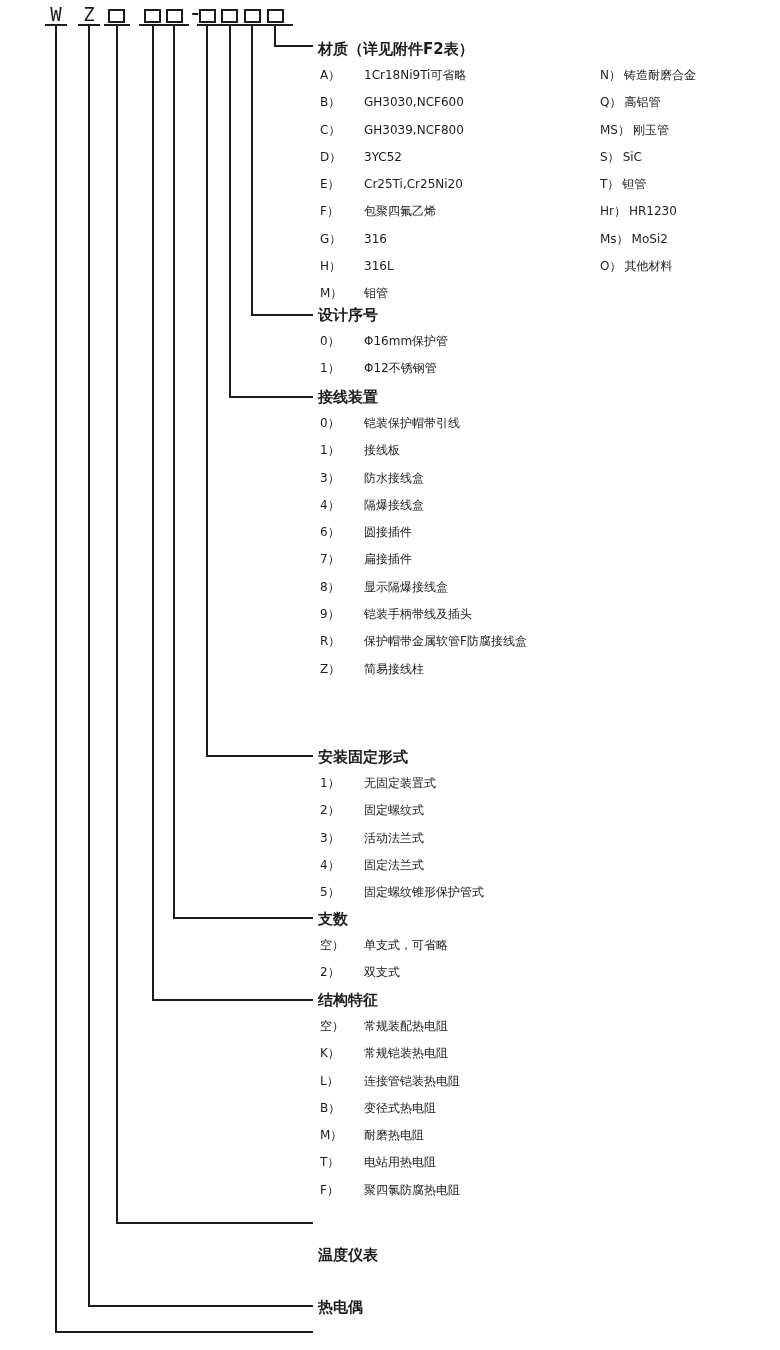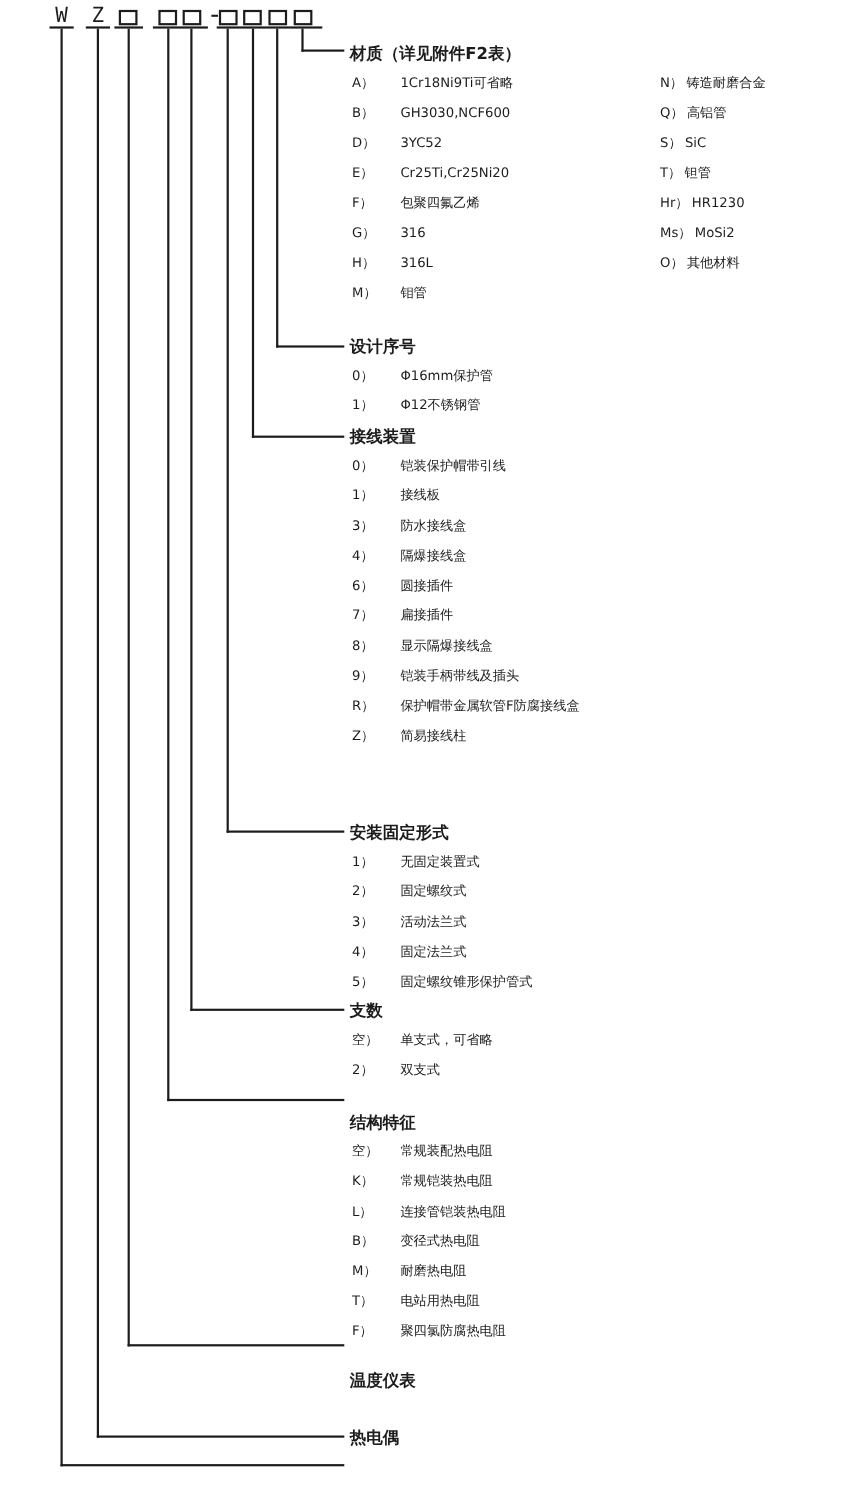--- a/index.html
+++ b/index.html
@@ -58,20 +58,24 @@
     <div class="sec-title">材质（详见附件F2表）</div>
     <div class="row">
       <span class="code">A）</span><span>1Cr18Ni9Ti可省略</span>
       <span class="rcol"><span class="code">N）</span><span>铸造耐磨合金</span></span>
     </div>
     <div class="row">
       <span class="code">B）</span><span>GH3030,NCF600</span>
       <span class="rcol"><span class="code">Q）</span><span>高铝管</span></span>
     </div>
     <div class="row">
+      <span class="code">C）</span><span>GH3039,NCF800</span>
+      <span class="rcol"><span class="code">MS）</span><span>刚玉管</span></span>
+    </div>
+    <div class="row">
       <span class="code">D）</span><span>3YC52</span>
       <span class="rcol"><span class="code">S）</span><span>SiC</span></span>
     </div>
     <div class="row">
       <span class="code">E）</span><span>Cr25Ti,Cr25Ni20</span>
       <span class="rcol"><span class="code">T）</span><span>钽管</span></span>
     </div>
     <div class="row">
       <span class="code">F）</span><span>包聚四氟乙烯</span>
       <span class="rcol"><span class="code">Hr）</span><span>HR1230</span></span>
@@ -117,21 +121,21 @@
     <div class="row"><span class="code">4）</span><span>固定法兰式</span></div>
     <div class="row"><span class="code">5）</span><span>固定螺纹锥形保护管式</span></div>
   </div>
 
   <div class="sec" style="top:906px;">
     <div class="sec-title">支数</div>
     <div class="row"><span class="code">空）</span><span>单支式，可省略</span></div>
     <div class="row"><span class="code">2）</span><span>双支式</span></div>
   </div>
 
-  <div class="sec" style="top:987px;margin-top:20px;">
+  <div class="sec" style="top:987px;">
     <div class="sec-title">结构特征</div>
     <div class="row"><span class="code">空）</span><span>常规装配热电阻</span></div>
     <div class="row"><span class="code">K）</span><span>常规铠装热电阻</span></div>
     <div class="row"><span class="code">L）</span><span>连接管铠装热电阻</span></div>
     <div class="row"><span class="code">B）</span><span>变径式热电阻</span></div>
     <div class="row"><span class="code">M）</span><span>耐磨热电阻</span></div>
     <div class="row"><span class="code">T）</span><span>电站用热电阻</span></div>
     <div class="row"><span class="code">F）</span><span>聚四氯防腐热电阻</span></div>
   </div>
 

